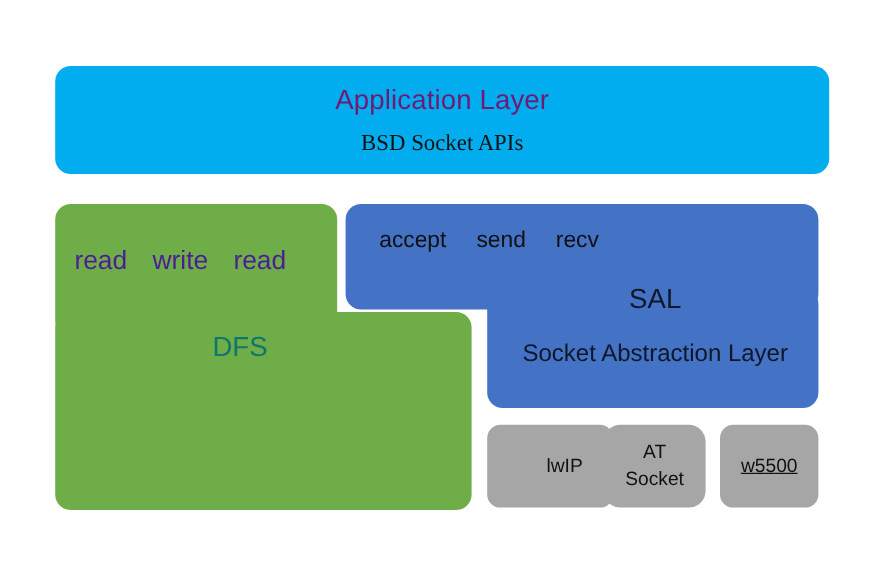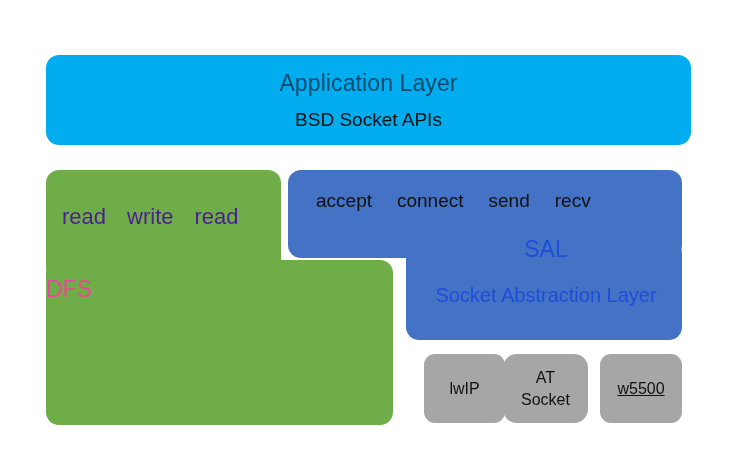--- a/index.html
+++ b/index.html
@@ -36,29 +36,30 @@
     width: 645px;
     height: 90px;
     background: #01ADEF;
     display: flex;
     flex-direction: column;
     align-items: center;
     justify-content: center;
   }
   #application-layer .title {
     font-size: 23px;
-    color: #0c4a6e;
+    color: #701a75;
     line-height: 1.25;
     letter-spacing: .1px;
   }
   #application-layer .subtitle {
     font-size: 19px;
     color: #111111;
     line-height: 1.25;
     margin-top: 10px;
+    font-family: Liberation Serif, serif;
   }
   .dfs-part {
     position: absolute;
     background: #6FAD48;
     border-radius: 13px;
   }
   #dfs-part-upper {
     left: 46px;
     top: 170px;
     width: 235px;
@@ -79,22 +80,22 @@
     gap: 21px;
     font-size: 22px;
     color: #4c1d95;
     white-space: nowrap;
   }
   #dfs-caption {
     position: absolute;
     left: 46px;
     top: 276px;
     width: 308px;
-    text-align: left;
-    color: #ec4899;
+    text-align: center;
+    color: #0f766e;
   }
   #dfs-caption .name {
     font-size: 23px;
     line-height: 1.2;
     display: block;
   }
   #dfs-caption .desc {
     font-size: 20px;
     line-height: 1.2;
     display: block;
@@ -130,21 +131,21 @@
     color: #111111;
     white-space: nowrap;
     text-align: center;
   }
   #sal-caption {
     position: absolute;
     left: 406px;
     top: 236px;
     width: 280px;
     text-align: center;
-    color: #1d4ed8;
+    color: #0f172a;
   }
   #sal-caption .name {
     font-size: 23px;
     line-height: 1.2;
     display: block;
   }
   #sal-caption .desc {
     font-size: 20px;
     line-height: 1.2;
     display: block;
@@ -159,21 +160,21 @@
     display: flex;
     align-items: center;
     justify-content: center;
     text-align: center;
     color: #111111;
     font-size: 16px;
     line-height: 1.35;
     top: 354px;
     height: 69px;
   }
-  #driver-lwip   { left: 424px; width: 81px; }
+  #driver-lwip   { left: 406px; width: 81px; padding-left: 24px; }
   #driver-at     { left: 503px; width: 85px; border-radius: 14px; }
   #driver-w5500  { left: 600px; width: 82px; text-decoration: underline; }
 </style>
 </head>
 <body>
 
 <div id="diagram-canvas">
 
   <div class="block rounded" id="application-layer">
     <span class="title">Application Layer</span>
@@ -191,21 +192,20 @@
 
   <div id="dfs-caption">
     <span class="name">DFS</span>
   </div>
 
   <div class="sal-part" id="sal-part-upper"></div>
   <div class="sal-part" id="sal-part-lower"></div>
 
   <div id="sal-ops">
     <span>accept</span>
-    <span>connect</span>
     <span>send</span>
     <span>recv</span>
   </div>
 
   <div id="sal-caption">
     <span class="name">SAL</span>
     <span class="desc">Socket Abstraction Layer</span>
   </div>
 
   <div class="driver-box" id="driver-lwip">

